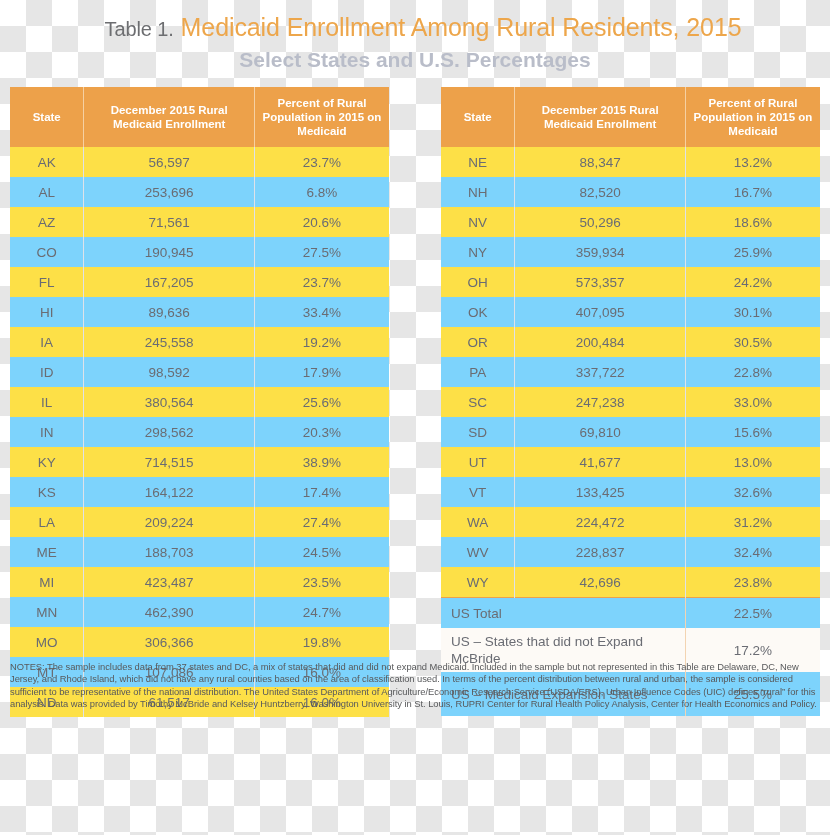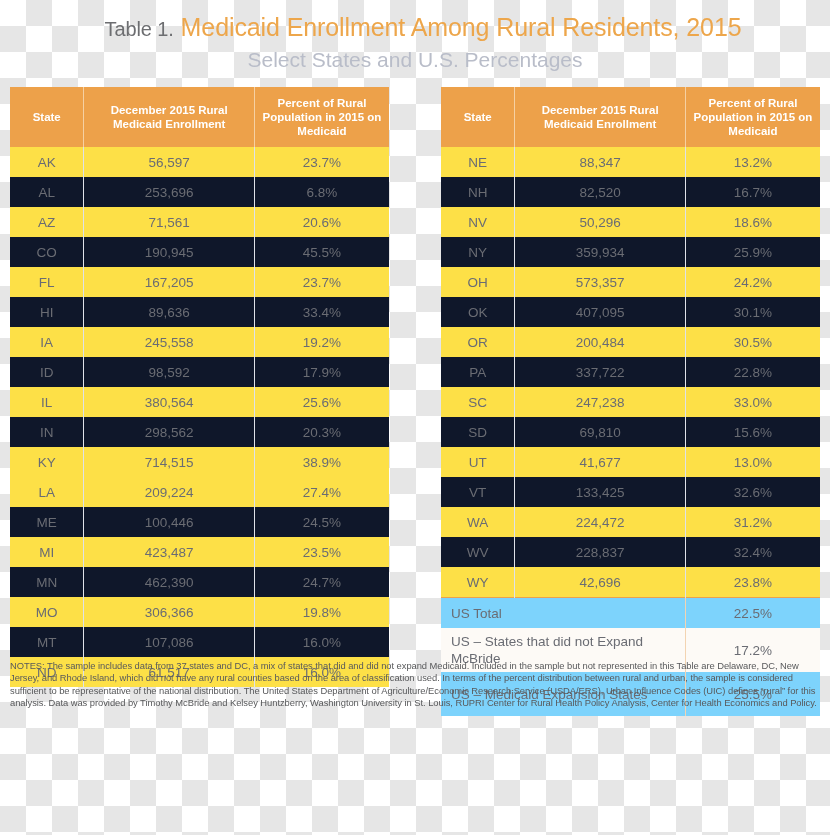--- a/index.html
+++ b/index.html
@@ -36,21 +36,21 @@
     font-size: 20px;
     margin-left: 16px;
   }
   .title-main {
     color: #eda64b;
   }
   #subtitle {
     color: #b9bdc9;
     font-size: 21px;
     line-height: 26px;
-    font-weight: 400;
+    font-weight: 700;
     margin-top: 3px;
     white-space: nowrap;
   }
 
   
   #tables-area {
     position: relative;
     margin-top: 14px;
     padding: 0 10px;
     display: flex;
@@ -89,21 +89,21 @@
     font-size: 13.5px;
     color: #6a6c73;
     text-align: center;
     padding: 0 4px;
     height: 30px;
     border-right: 1px solid #dfe2e8;
     font-weight: 300;
   }
   tbody td:last-child { border-right: none; }
   tbody tr.odd  td { background: #fde047; }
-  tbody tr.even td { background: #0f172a; margin-left: 20px; }
+  tbody tr.even td { background: #7dd3fc; margin-left: 20px; }
   tbody tr.odd  td.sep-cell,
   tbody tr.even td.sep-cell { border-right-color: #dfe2e8; }
 
   
   tbody tr.summary td {
     background: #7dd3fc;
     border-right: 1px solid #f3d4b2;
   }
   tbody tr.summary.alt td {
     background: #fdfaf6;
@@ -174,21 +174,21 @@
             <td>6.8%</td>
           </tr>
           <tr class="odd">
             <td class="sep-cell">AZ</td>
             <td class="sep-cell">71,561</td>
             <td>20.6%</td>
           </tr>
           <tr class="even">
             <td class="sep-cell">CO</td>
             <td class="sep-cell">190,945</td>
-            <td>45.5%</td>
+            <td>27.5%</td>
           </tr>
           <tr class="odd">
             <td class="sep-cell">FL</td>
             <td class="sep-cell">167,205</td>
             <td>23.7%</td>
           </tr>
           <tr class="even">
             <td class="sep-cell">HI</td>
             <td class="sep-cell">89,636</td>
             <td>33.4%</td>
@@ -211,28 +211,33 @@
           <tr class="even">
             <td class="sep-cell">IN</td>
             <td class="sep-cell">298,562</td>
             <td>20.3%</td>
           </tr>
           <tr class="odd">
             <td class="sep-cell">KY</td>
             <td class="sep-cell">714,515</td>
             <td>38.9%</td>
           </tr>
+          <tr class="even">
+            <td class="sep-cell">KS</td>
+            <td class="sep-cell">164,122</td>
+            <td>17.4%</td>
+          </tr>
           <tr class="odd">
             <td class="sep-cell">LA</td>
             <td class="sep-cell">209,224</td>
             <td>27.4%</td>
           </tr>
           <tr class="even">
             <td class="sep-cell">ME</td>
-            <td class="sep-cell">100,446</td>
+            <td class="sep-cell">188,703</td>
             <td>24.5%</td>
           </tr>
           <tr class="odd">
             <td class="sep-cell">MI</td>
             <td class="sep-cell">423,487</td>
             <td>23.5%</td>
           </tr>
           <tr class="even">
             <td class="sep-cell">MN</td>
             <td class="sep-cell">462,390</td>

